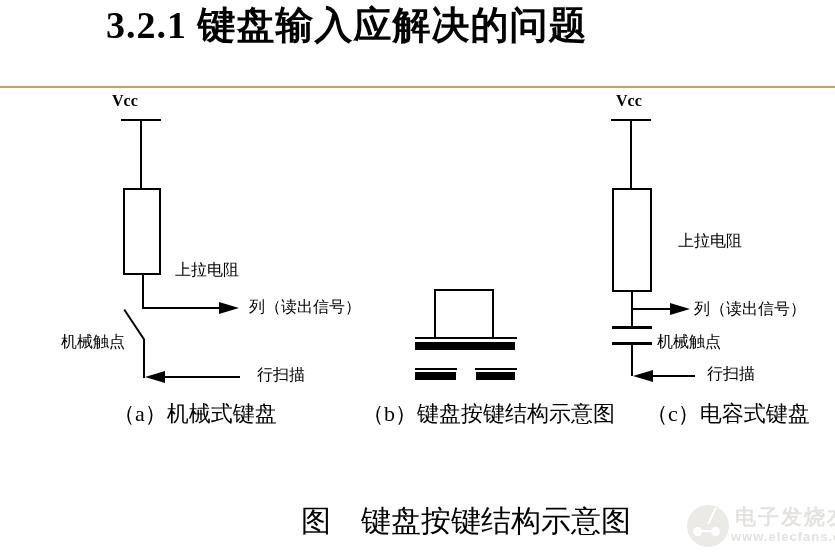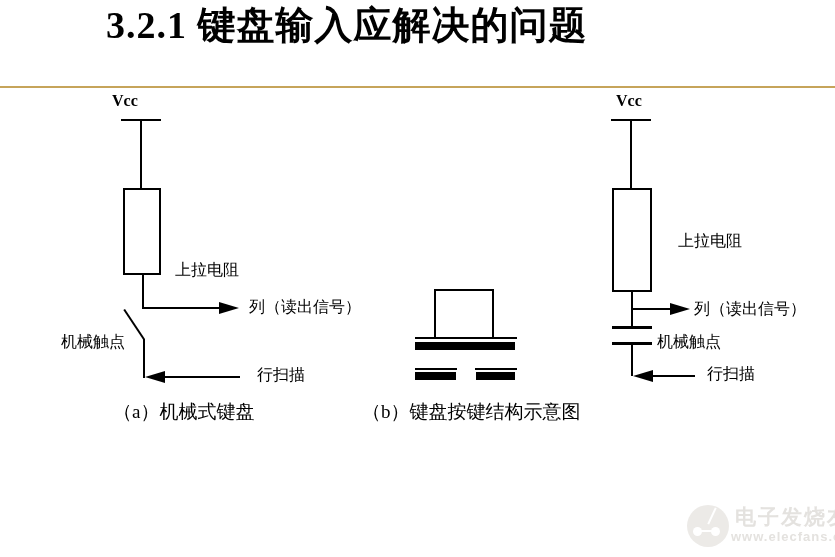--- a/index.html
+++ b/index.html
@@ -4,21 +4,21 @@
 <style>
   html,body{margin:0;padding:0;background:#fff;}
   #stage{position:relative;width:835px;height:557px;background:#ffffff;overflow:hidden;
          font-family:"Liberation Serif","DejaVu Serif",serif;color:#000;}
   .line{position:absolute;background:#000;}
   .box{position:absolute;border:2px solid #000;background:#fff;}
   .lbl{position:absolute;font-size:16px;line-height:22px;white-space:nowrap;
        font-family:"Liberation Serif","DejaVu Serif",serif;}
   .vcc{position:absolute;font-size:16px;font-weight:bold;white-space:nowrap;
        font-family:"Liberation Serif","DejaVu Serif",serif;}
-  .cap{position:absolute;font-size:19px;white-space:nowrap;
+  .cap{position:absolute;font-size:22px;white-space:nowrap;
        font-family:"Liberation Serif","DejaVu Serif",serif;}
   .arr-r{position:absolute;width:0;height:0;border-top:6px solid transparent;
          border-bottom:6px solid transparent;border-left:20px solid #000;}
   .arr-l{position:absolute;width:0;height:0;border-top:6px solid transparent;
          border-bottom:6px solid transparent;border-right:20px solid #000;}
   .title{position:absolute;left:106px;top:0px;font-size:38px;font-weight:bold;
          letter-spacing:1px;white-space:nowrap;}
   .divider{position:absolute;left:0;top:86px;width:835px;height:2px;background:#C6A45A;}
   .figcap{position:absolute;left:301px;top:501px;font-size:30px;white-space:nowrap;}
   .diag{position:absolute;left:125px;top:309px;width:36px;height:2px;background:#000;
@@ -85,21 +85,23 @@
   <div class="line" style="left:631px;top:310px;width:2px;height:17px;"></div>
   <div class="line" style="left:612px;top:326px;width:40px;height:3px;"></div>
   <div class="line" style="left:612px;top:342px;width:40px;height:3px;"></div>
   <div class="lbl" style="left:657px;top:331px;">机械触点</div>
   <div class="line" style="left:631px;top:345px;width:2px;height:31px;"></div>
 
   <div class="arr-l" style="left:633px;top:370px;"></div>
   <div class="line" style="left:652px;top:375px;width:43px;height:2px;"></div>
   <div class="lbl" style="left:707px;top:363px;">行扫描</div>
 
+  <div class="cap" style="left:646px;top:399px;">（c）电容式键盘</div>
 
+  <div class="figcap">图　键盘按键结构示意图</div>
 
   <div class="wm-circle">
     <div class="wm-line" style="left:24px;top:2px;width:2px;height:18px;transform:rotate(25deg);"></div>
     <div class="wm-line" style="left:10px;top:25px;width:18px;height:2px;"></div>
     <div class="wm-dot" style="left:6px;top:22px;"></div>
     <div class="wm-dot" style="left:24px;top:22px;"></div>
   </div>
   <div class="wm wm-brand">电子发烧友</div>
   <div class="wm wm-site">www.elecfans.com</div>
 

